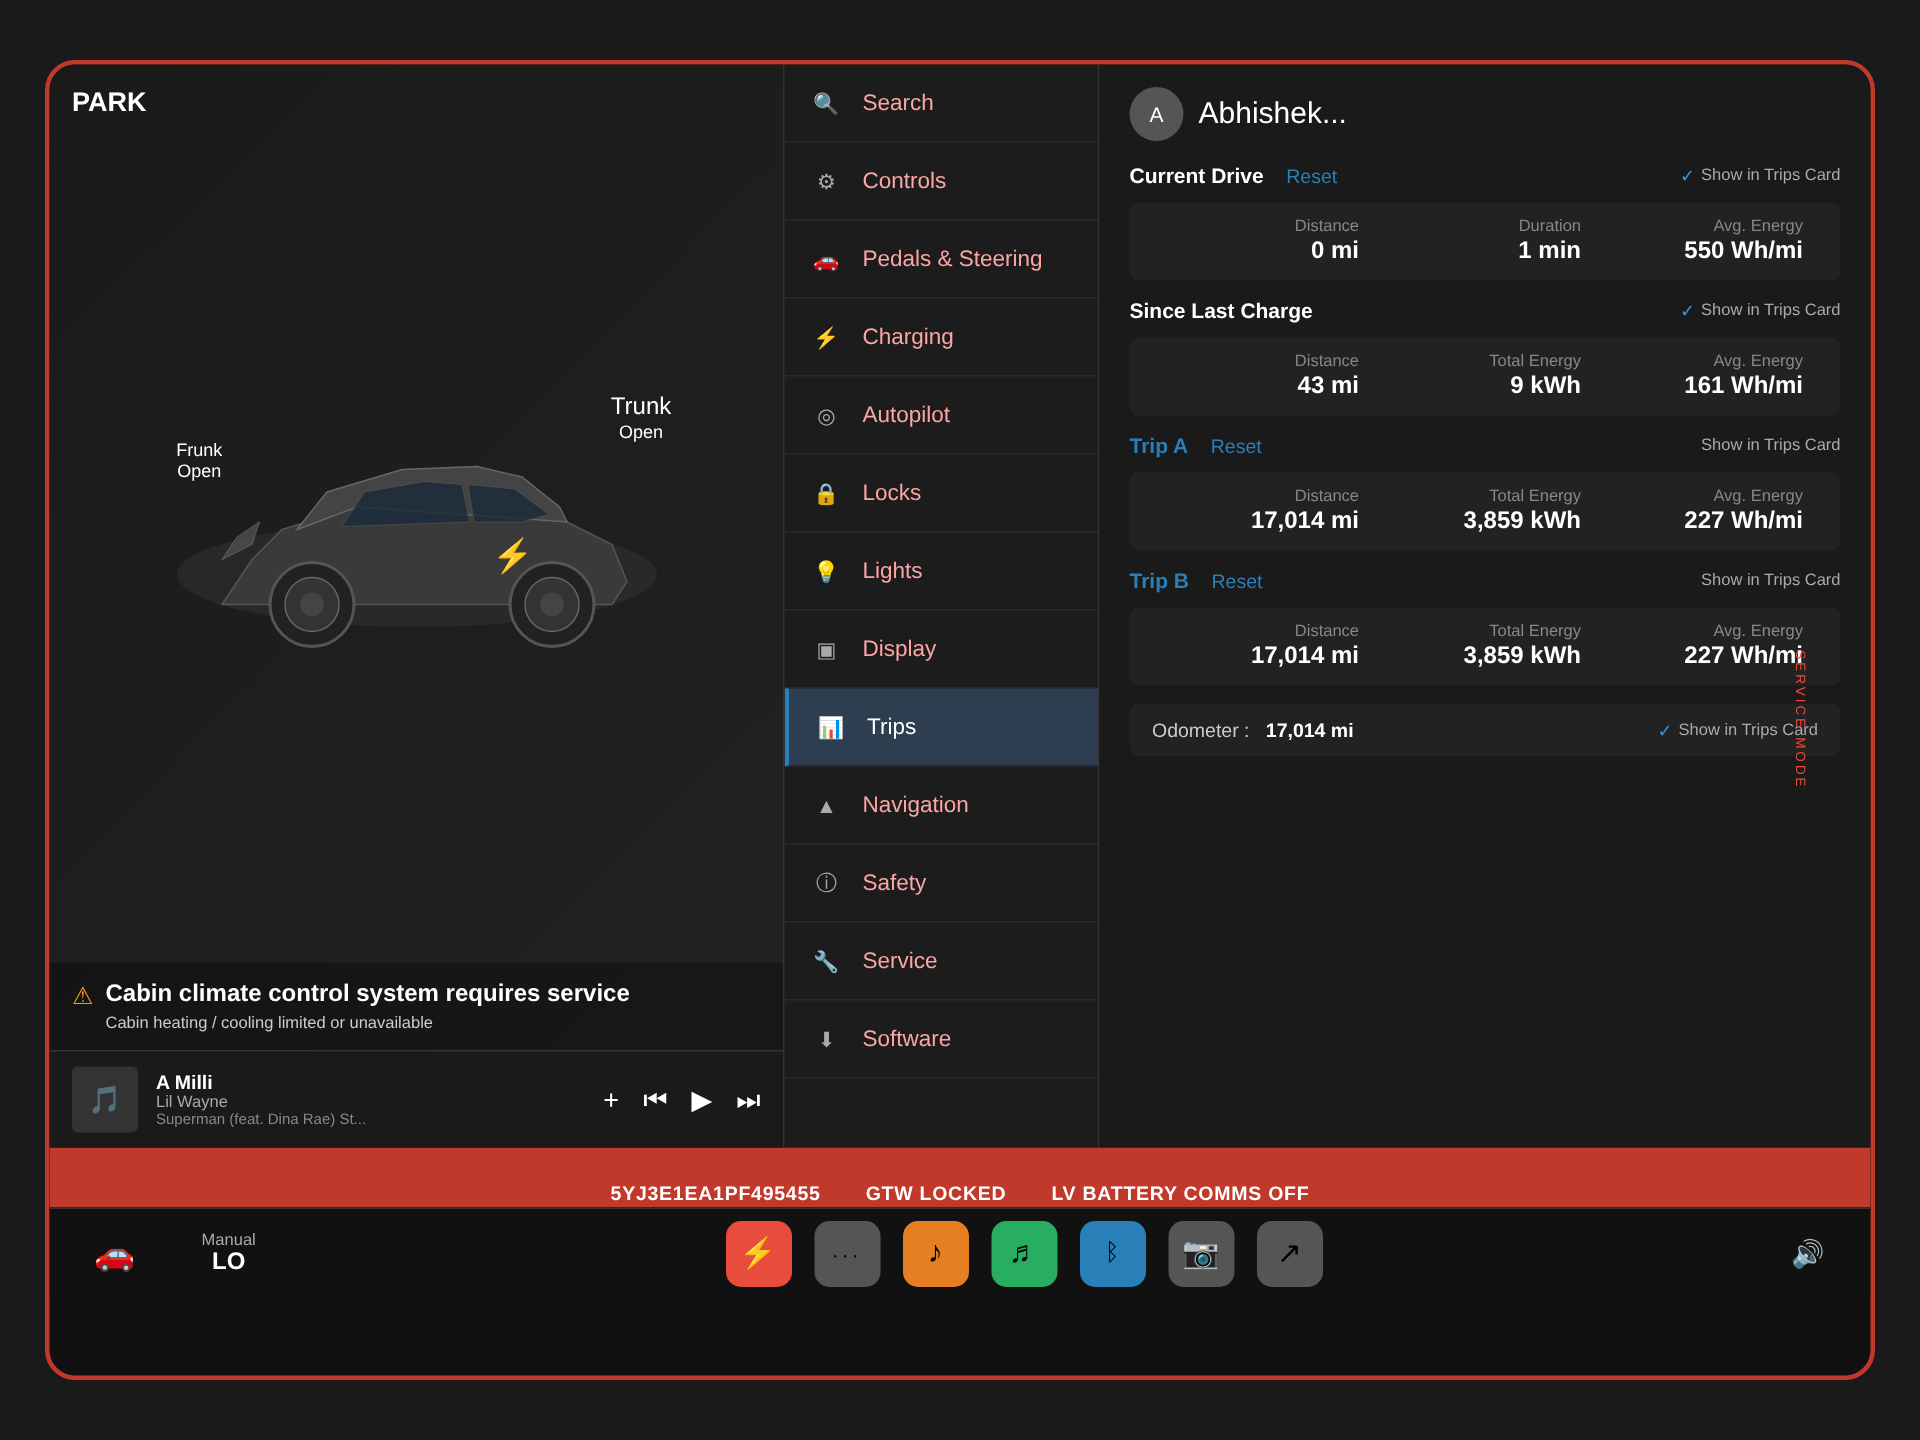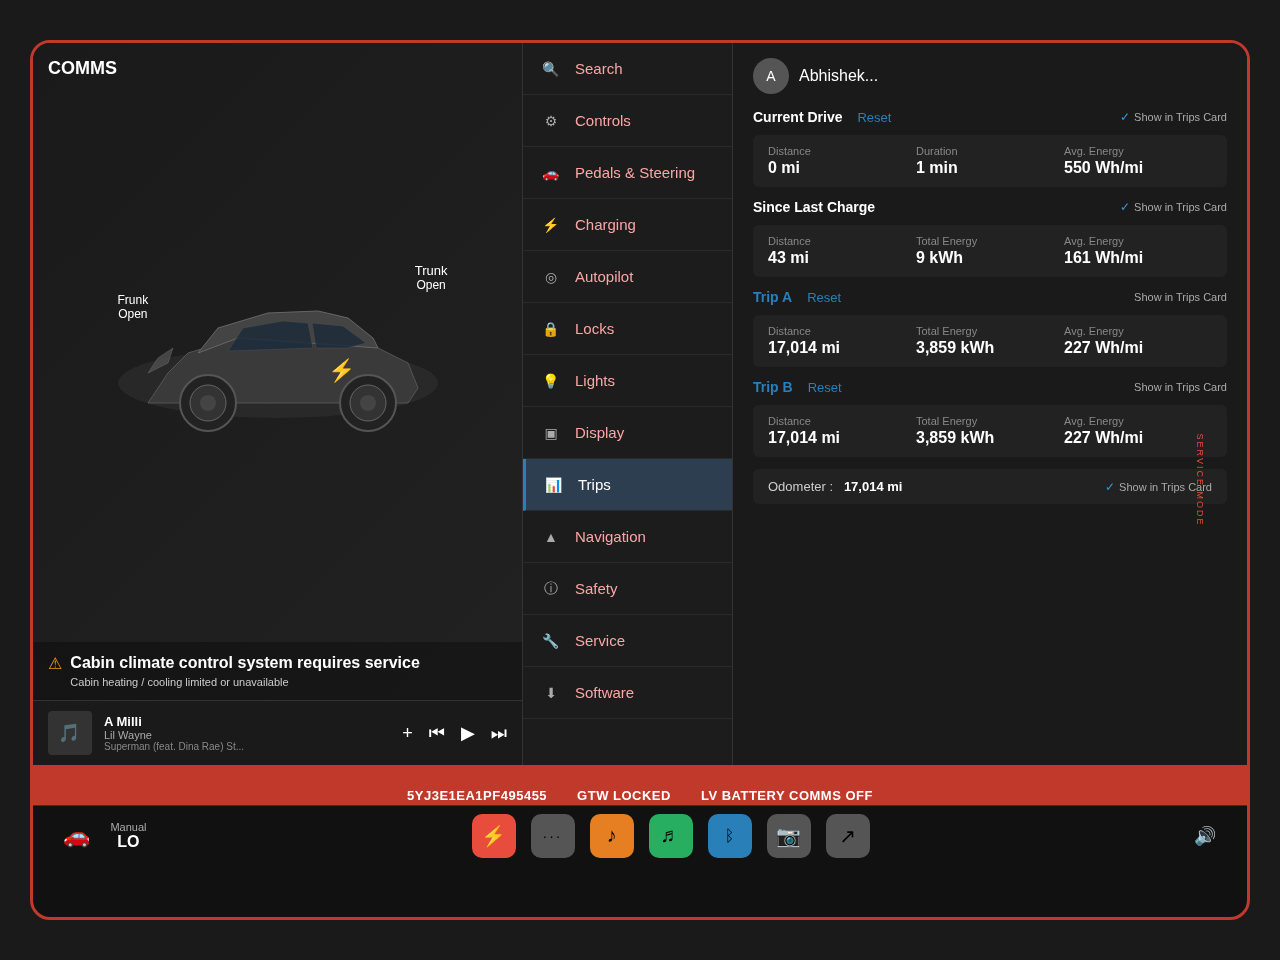--- a/index.html
+++ b/index.html
@@ -266,21 +266,21 @@
       border-radius: 50%;
       background: #555;
       display: flex;
       align-items: center;
       justify-content: center;
       color: #fff;
       font-size: 14px;
     }
     .user-name {
       color: #fff;
-      font-size: 16px;
+      font-size: 20px;
     }
     .section-header {
       display: flex;
       align-items: center;
       justify-content: space-between;
       margin-bottom: 10px;
       margin-top: 5px;
     }
     .section-title {
       color: #fff;
@@ -312,20 +312,21 @@
       display: flex;
       gap: 0;
       background: #222;
       border-radius: 6px;
       padding: 10px 15px;
       margin-bottom: 12px;
     }
     .stat-item {
       flex: 1;
       padding-right: 10px;
+      text-align: right;
     }
     .stat-label {
       color: #888;
       font-size: 11px;
       margin-bottom: 2px;
     }
     .stat-value {
       color: #fff;
       font-size: 16px;
       font-weight: 600;
@@ -455,33 +456,33 @@
 
 <div class="outer-frame">
 
   <div class="service-side-left">SERVICE MODE</div>
   <div class="service-side-right">SERVICE MODE</div>
 
 
   <div class="main-content">
 
     <div class="car-panel">
-      <div class="park-label">COMMS</div>
+      <div class="park-label">PARK</div>
 
       <div class="car-image-area">
 
         <div class="car-svg-wrapper">
           
           <div class="frunk-label">
             <div style="color:#fff;font-size:12px;">Frunk</div>
             <div style="color:#fff;font-size:12px;">Open</div>
           </div>
           
           <div class="trunk-label">
-            <div style="color:#fff;font-size:13px;">Trunk</div>
+            <div style="color:#fff;font-size:16px;">Trunk</div>
             <div style="color:#fff;font-size:12px;">Open</div>
           </div>
           
           <svg width="380" height="220" viewBox="0 0 380 220">
 
             <defs>
               <radialGradient id="carGrad" cx="50%" cy="50%" r="50%">
                 <stop offset="0%" style="stop-color:#555"></stop>
                 <stop offset="100%" style="stop-color:#222"></stop>
               </radialGradient>
@@ -715,21 +716,21 @@
 
   <div class="bottom-status">
     <span class="status-item">5YJ3E1EA1PF495455</span>
     <span class="status-item">GTW LOCKED</span>
     <span class="status-item">LV BATTERY COMMS OFF</span>
   </div>
 
   <div class="taskbar">
     <div class="taskbar-left">
       <span class="taskbar-car-icon">🚗</span>
-      <div style="text-align:center;">
+      <div style="text-align:center;margin-left:24px;">
         <div class="gear-label">Manual</div>
         <div class="gear-value">LO</div>
       </div>
     </div>
     <div class="taskbar-center">
       <div class="taskbar-app-btn red">⚡</div>
       <div class="taskbar-app-btn gray" style="font-size:14px;letter-spacing:2px;">···</div>
       <div class="taskbar-app-btn orange">♪</div>
       <div class="taskbar-app-btn green">♬</div>
       <div class="taskbar-app-btn blue" style="font-size:16px;">ᛒ</div>

